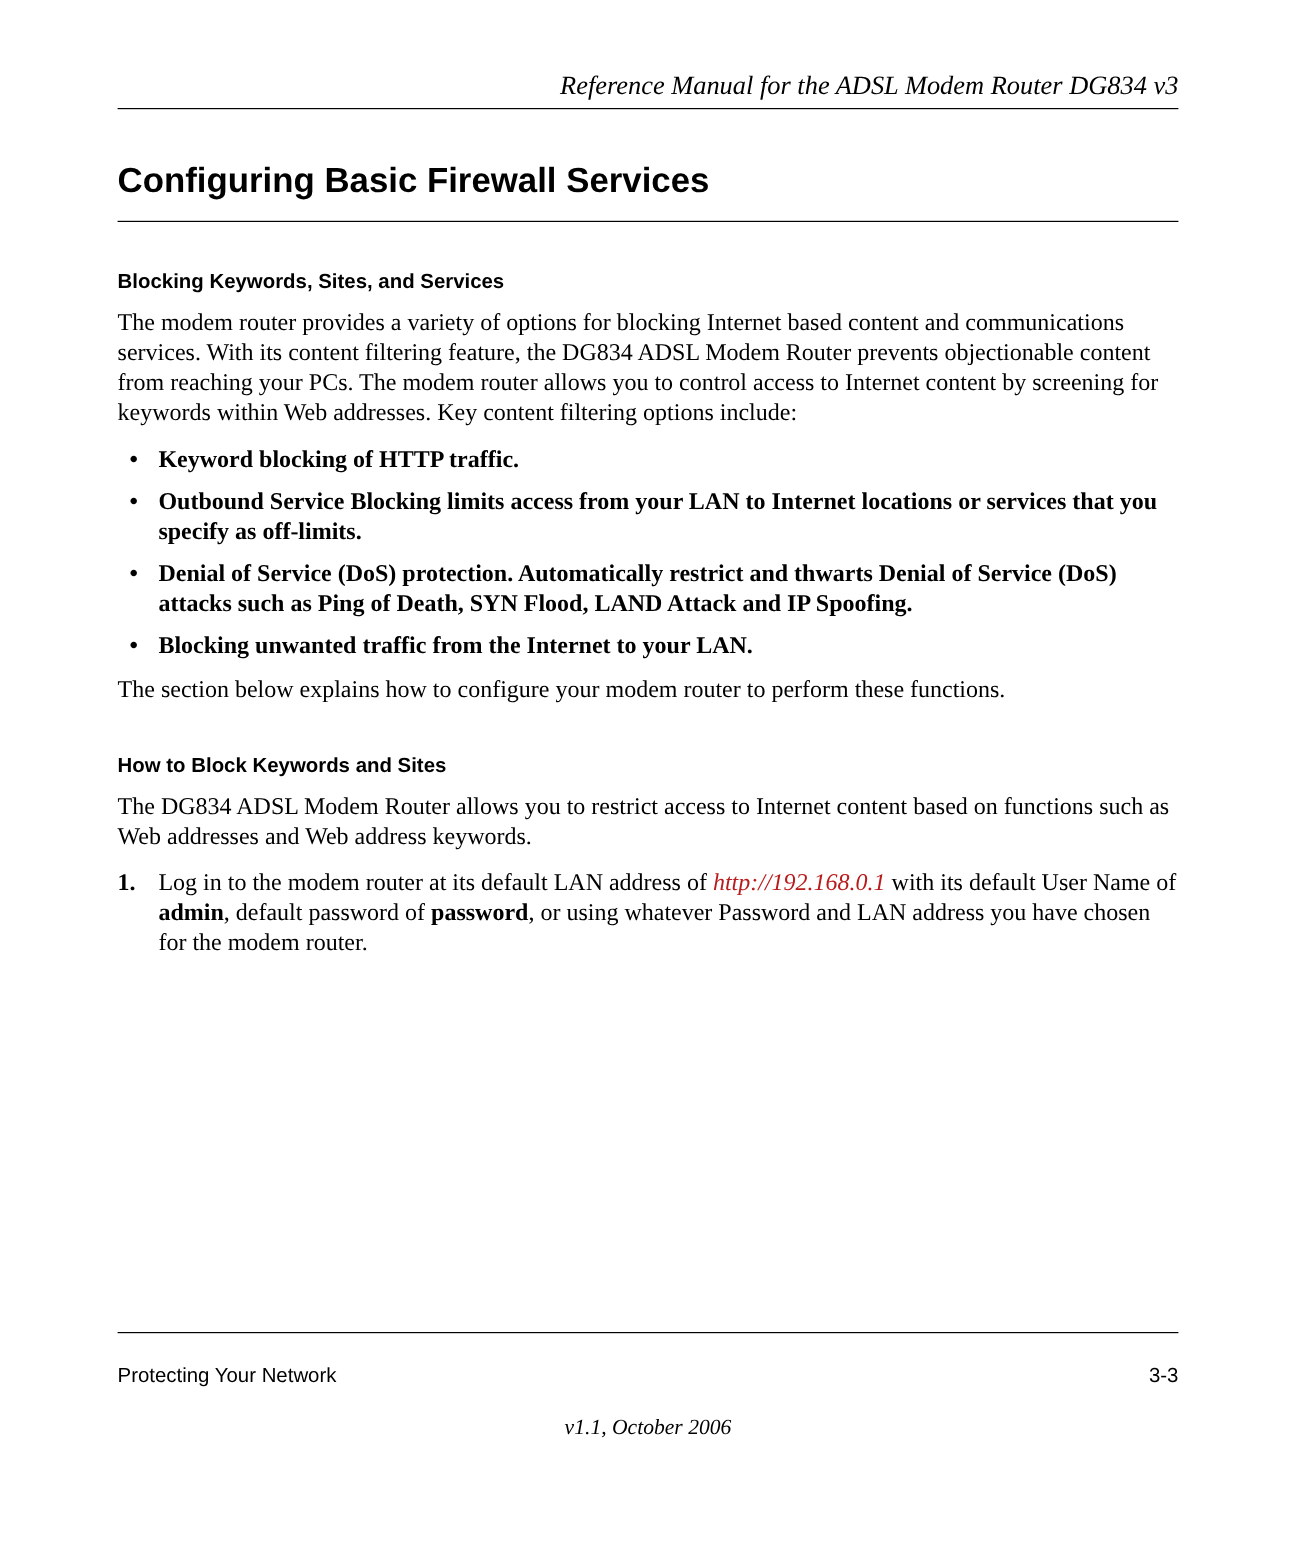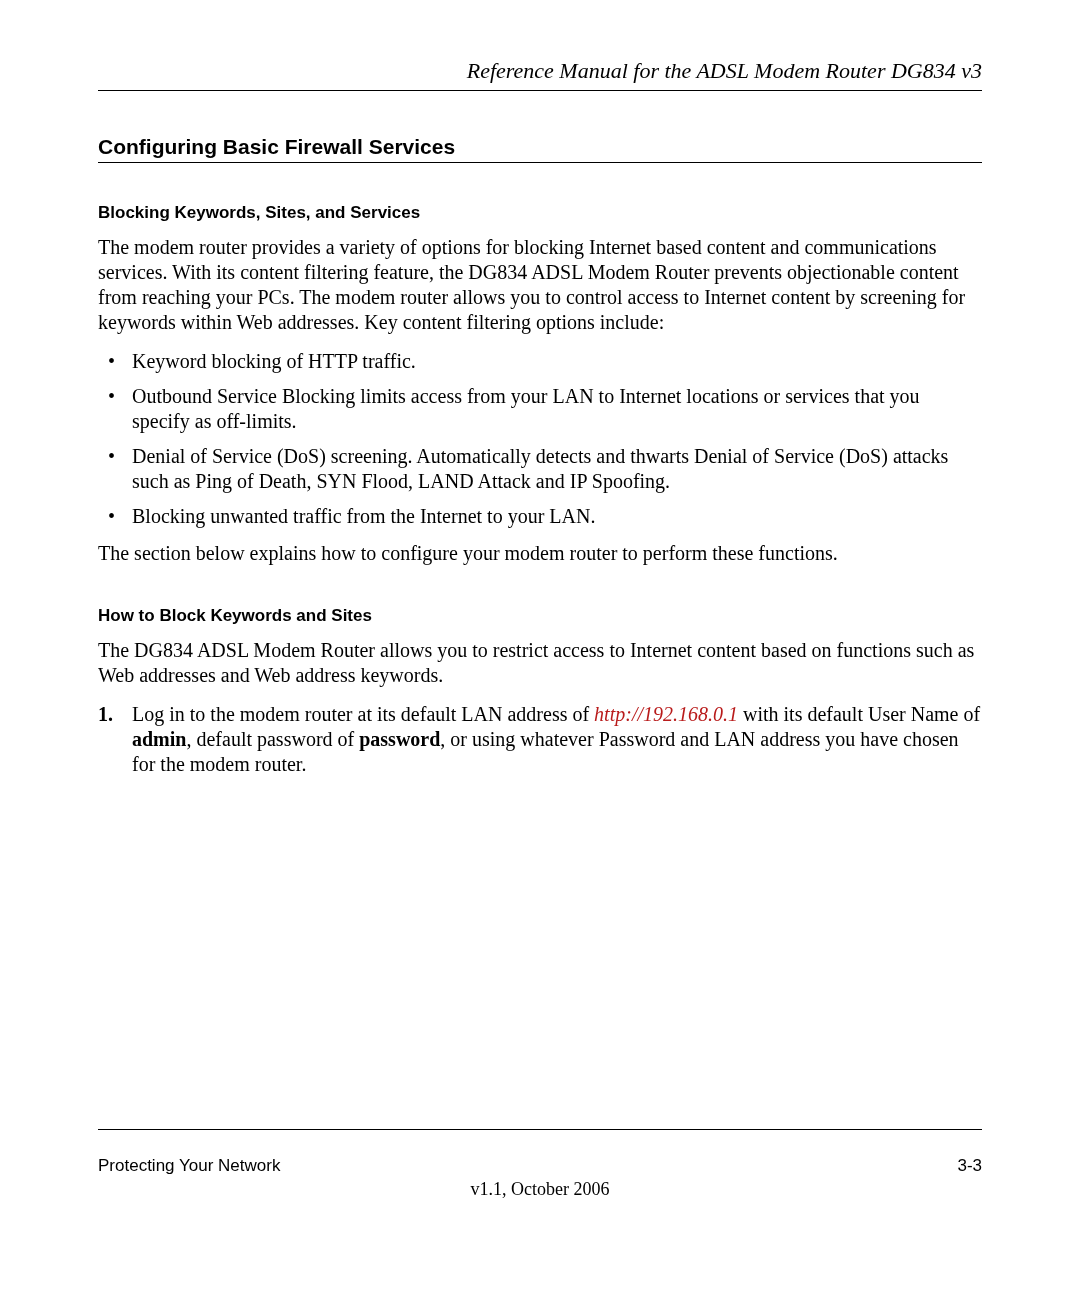--- a/index.html
+++ b/index.html
@@ -18,23 +18,23 @@
   .header-line {
     text-align: right;
     font-style: italic;
     font-size: 22px;
     padding-bottom: 6px;
     border-bottom: 1.5px solid #000;
   }
   .h1 {
     font-family: Arial, Helvetica, sans-serif;
     font-weight: bold;
-    font-size: 21px;
+    font-size: 29px;
     margin-top: 44px;
-    padding-bottom: 3px;
+    padding-bottom: 16px;
     border-bottom: 1px solid #000;
   }
   .para {
     font-size: 20px;
     line-height: 1.25;
     margin-top: 40px;
   }
   .h2 {
     font-family: Arial, Helvetica, sans-serif;
     font-weight: bold;
@@ -50,20 +50,21 @@
     list-style: none;
     padding: 0;
     margin: 14px 0 0 0;
   }
   ul.bullets li {
     font-size: 20px;
     line-height: 1.25;
     padding-left: 34px;
     position: relative;
     margin-bottom: 10px;
+    font-weight: bold;
   }
   ul.bullets li::before {
     content: "•";
     position: absolute;
     left: 10px;
     top: 0;
   }
   .para3 {
     font-size: 20px;
     line-height: 1.25;
@@ -103,40 +104,41 @@
     padding-top: 26px;
   }
   .footer-row {
     display: flex;
     justify-content: space-between;
     font-family: Arial, Helvetica, sans-serif;
     font-size: 17px;
   }
   .footer-version {
     text-align: center;
+    font-style: italic;
     font-size: 18px;
-    margin-top: 3px;
+    margin-top: 22px;
   }
 </style>
 </head>
 <body>
 
 <div class="page">
   <div class="header-line">Reference Manual for the ADSL Modem Router DG834 v3</div>
 
   <div class="h1">Configuring Basic Firewall Services</div>
 
 
   <div class="h2">Blocking Keywords, Sites, and Services</div>
   <div class="para2">The modem router provides a variety of options for blocking Internet based content and communications services. With its content filtering feature, the DG834 ADSL Modem Router prevents objectionable content from reaching your PCs. The modem router allows you to control access to Internet content by screening for keywords within Web addresses. Key content filtering options include:</div>
 
   <ul class="bullets">
     <li>Keyword blocking of HTTP traffic.</li>
     <li>Outbound Service Blocking limits access from your LAN to Internet locations or services that you specify as off-limits.</li>
-    <li>Denial of Service (DoS) screening. Automatically detects and thwarts Denial of Service (DoS) attacks such as Ping of Death, SYN Flood, LAND Attack and IP Spoofing.</li>
+    <li>Denial of Service (DoS) protection. Automatically restrict and thwarts Denial of Service (DoS) attacks such as Ping of Death, SYN Flood, LAND Attack and IP Spoofing.</li>
     <li>Blocking unwanted traffic from the Internet to your LAN.</li>
   </ul>
 
   <div class="para3">The section below explains how to configure your modem router to perform these functions.</div>
 
   <div class="h2">How to Block Keywords and Sites</div>
   <div class="para2">The DG834 ADSL Modem Router allows you to restrict access to Internet content based on functions such as Web addresses and Web address keywords.</div>
 
   <ol class="steps">
     <li>

